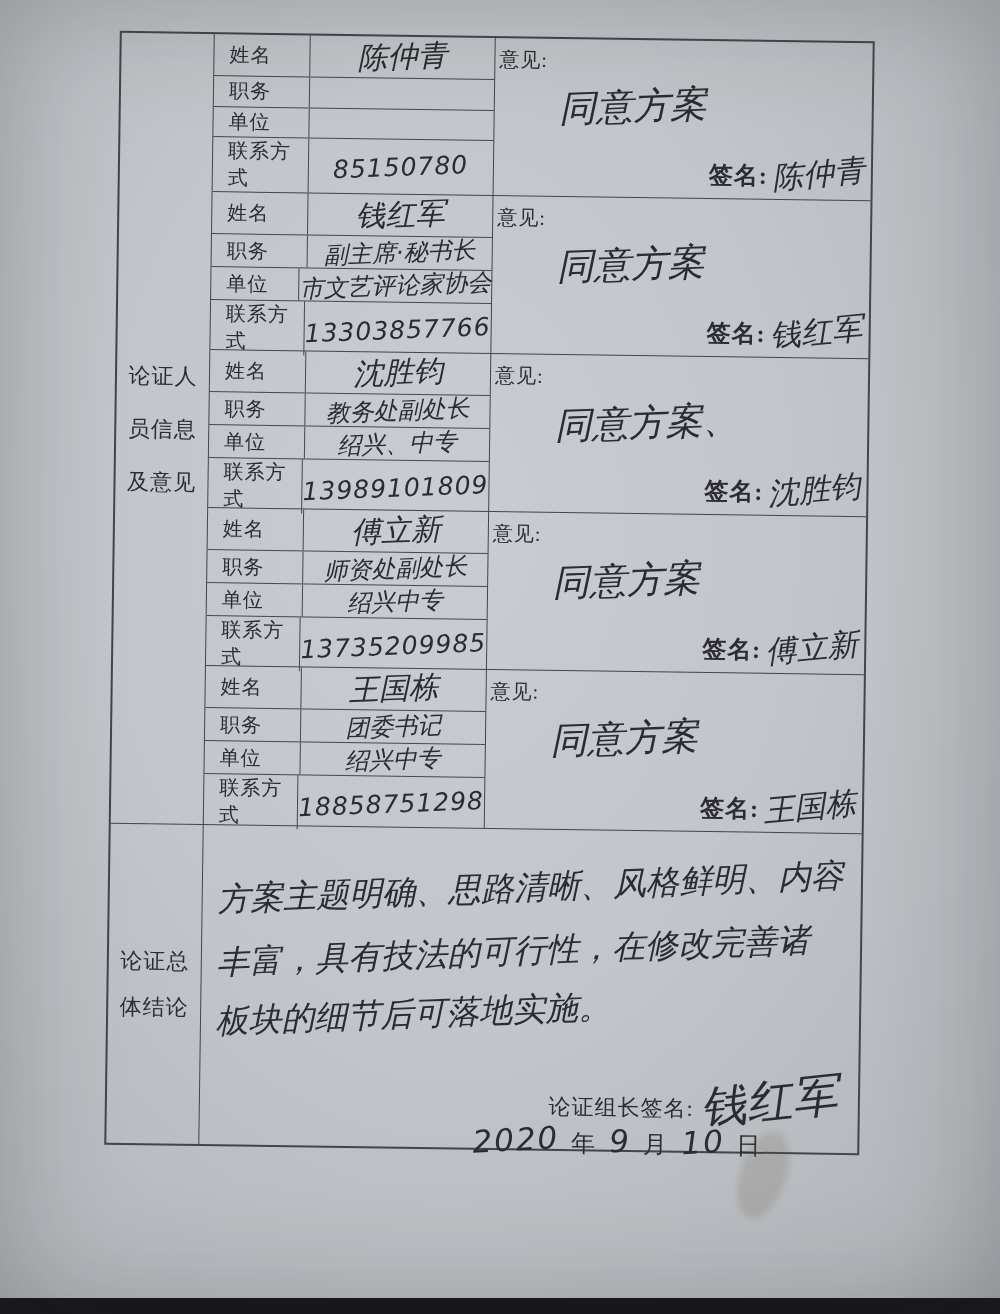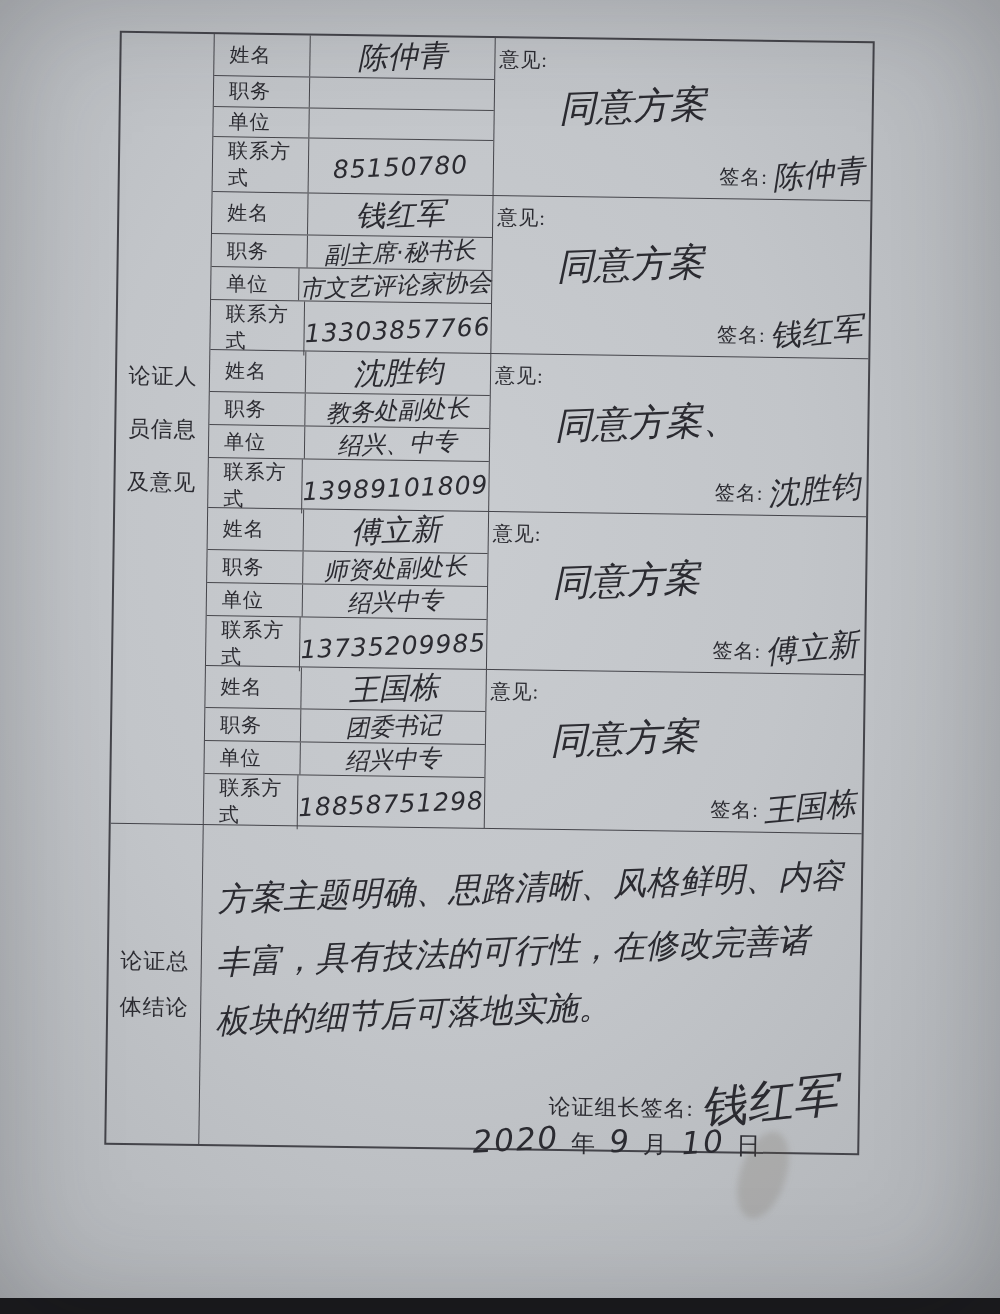--- a/index.html
+++ b/index.html
@@ -35,21 +35,21 @@
   .frow{flex:1;display:flex;box-sizing:border-box;border-bottom:1.2px solid #47474c;}
   .frow:last-child{border-bottom:none;}
   .flabel{width:95px;box-sizing:border-box;display:flex;align-items:center;
     padding-left:15px;font-size:20px;letter-spacing:1px;color:#2c2c32;}
   .fvalue{flex:1;box-sizing:border-box;border-left:1.2px solid #47474c;
     display:flex;align-items:center;justify-content:center;overflow:visible;}
   .opinion{flex:1;box-sizing:border-box;border-left:1.5px solid #44444a;position:relative;}
   .oplabel{position:absolute;left:4px;top:8px;font-size:20px;letter-spacing:1px;color:#2c2c32;}
   .optext{position:absolute;left:64px;top:42px;font-size:37px;}
   .sigline{position:absolute;right:6px;bottom:4px;white-space:nowrap;}
-  .siglabel{font-size:20px;letter-spacing:1px;color:#2c2c32;}
+  .siglabel{font-size:24px;letter-spacing:1px;color:#2c2c32;font-weight:bold;}
   
   .hw{
     font-family:"DejaVu Sans", sans-serif;font-style:italic;color:#2b2b31;
     transform:rotate(-3deg);display:inline-block;white-space:nowrap;
   }
   .hw-name{font-size:30px;}
   .hw-phone{font-size:25px;letter-spacing:1px;}
   .hw-small{font-size:24px;}
   .hw-sig{font-size:31px;transform:rotate(-6deg);}
   

